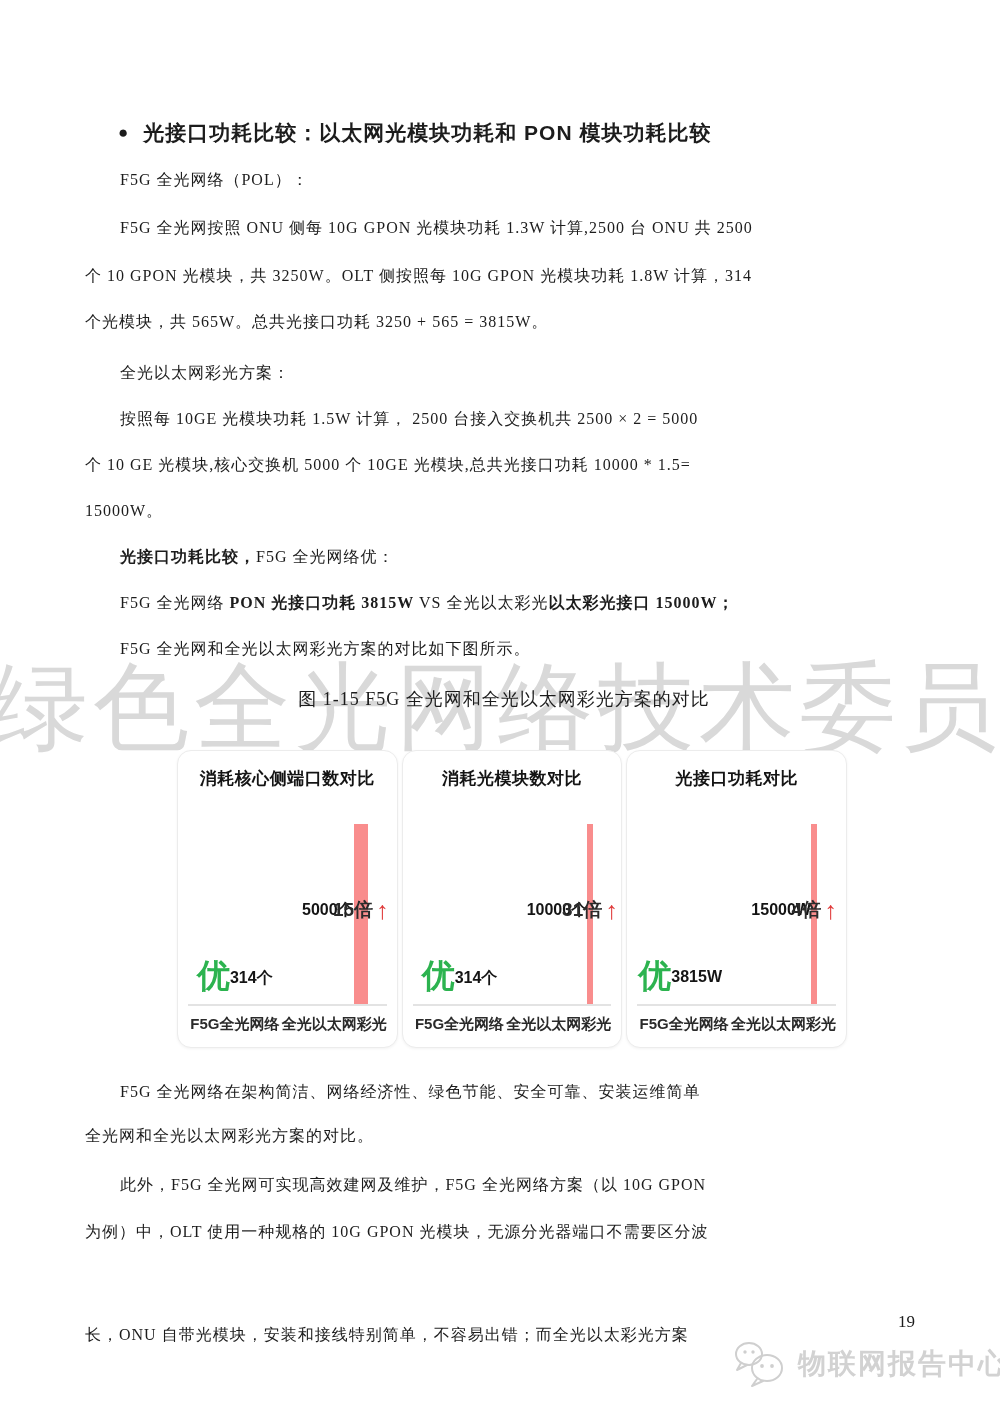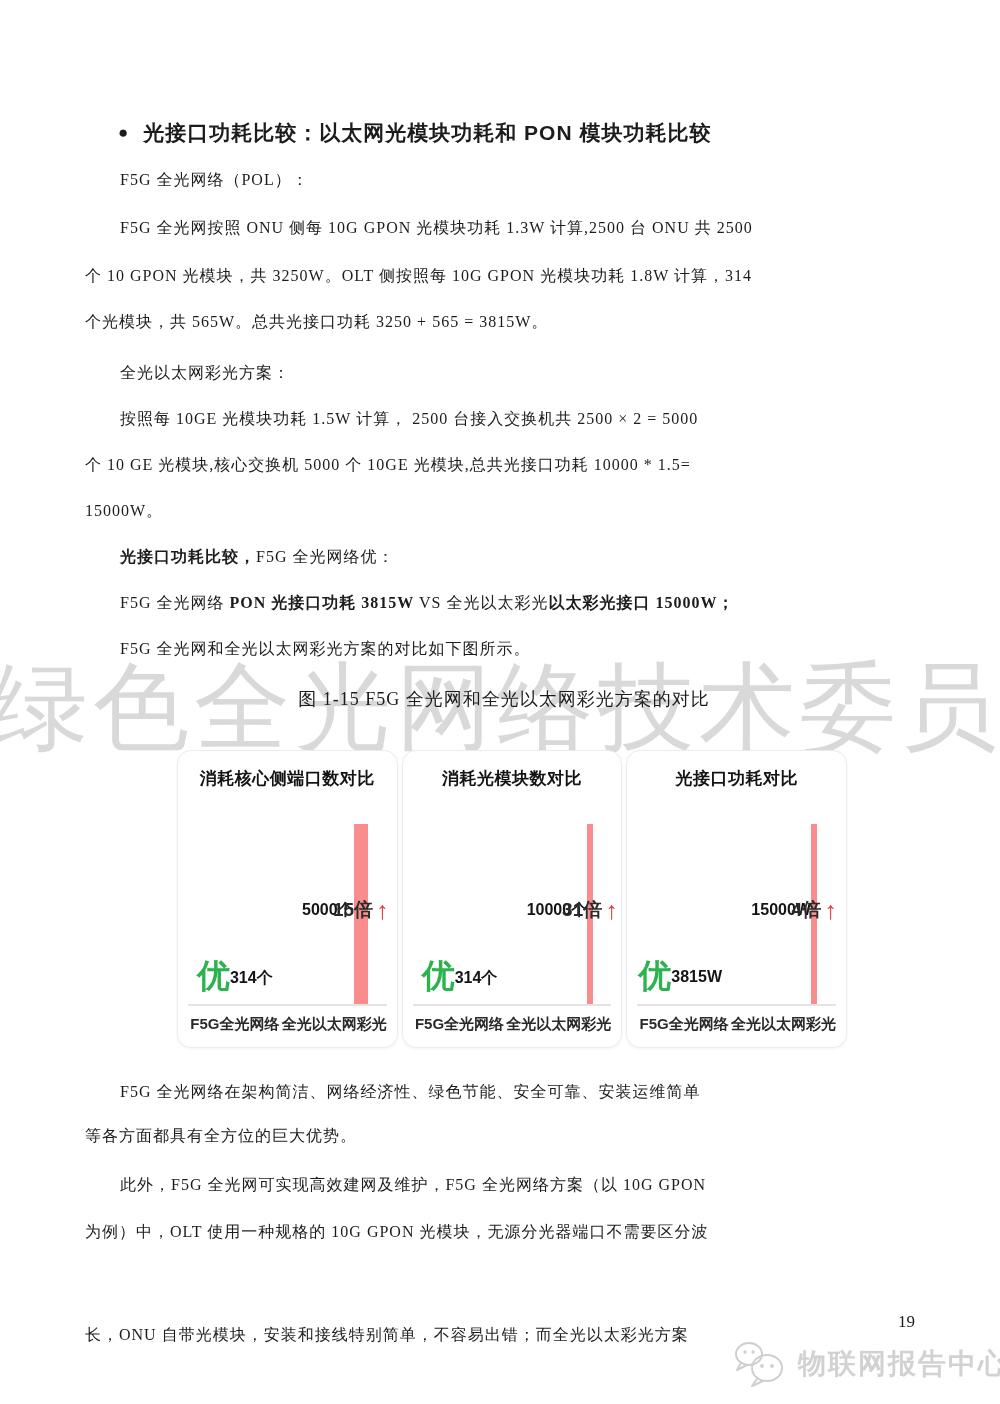--- a/index.html
+++ b/index.html
@@ -191,21 +191,21 @@
     </div>
     <div class="xlabels">
       <span>F5G全光网络</span>
       <span>全光以太网彩光</span>
     </div>
   </div>
 
 </div>
 
 <div class="line" style="top:1077px; left:120px;">F5G 全光网络在架构简洁、网络经济性、绿色节能、安全可靠、安装运维简单</div>
-<div class="line" style="top:1121px; left:85px;">等各方面都具有全方位的巨大优势。</div>
+<div class="line" style="top:1121px; left:85px;">全光网和全光以太网彩光方案的对比。</div>
 <div class="line" style="top:1170px; left:120px;">此外，F5G 全光网可实现高效建网及维护，F5G 全光网络方案（以 10G GPON</div>
 <div class="line" style="top:1217px; left:85px;">为例）中，OLT 使用一种规格的 10G GPON 光模块，无源分光器端口不需要区分波</div>
 <div class="line" style="top:1320px; left:85px;text-align:right;">长，ONU 自带光模块，安装和接线特别简单，不容易出错；而全光以太彩光方案</div>
 
 <div class="page-number">19</div>
 
 <div class="footer-logo">
   <svg width="58" height="48" viewBox="0 0 58 48">
     <g fill="none" stroke="#cfcfcf" stroke-width="2" stroke-linecap="round" stroke-linejoin="round">
       <ellipse cx="17" cy="14" rx="13" ry="11"></ellipse>

